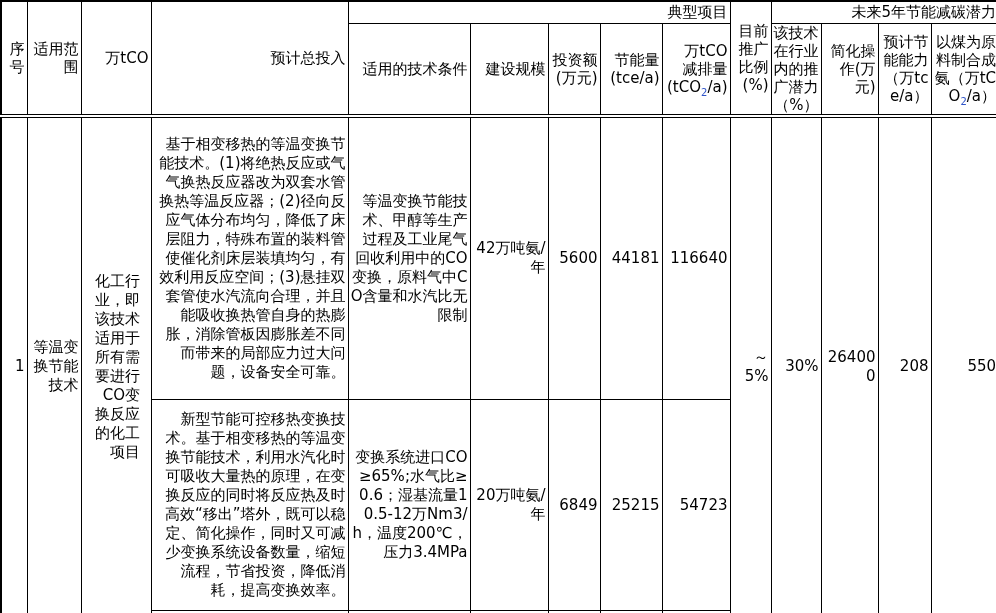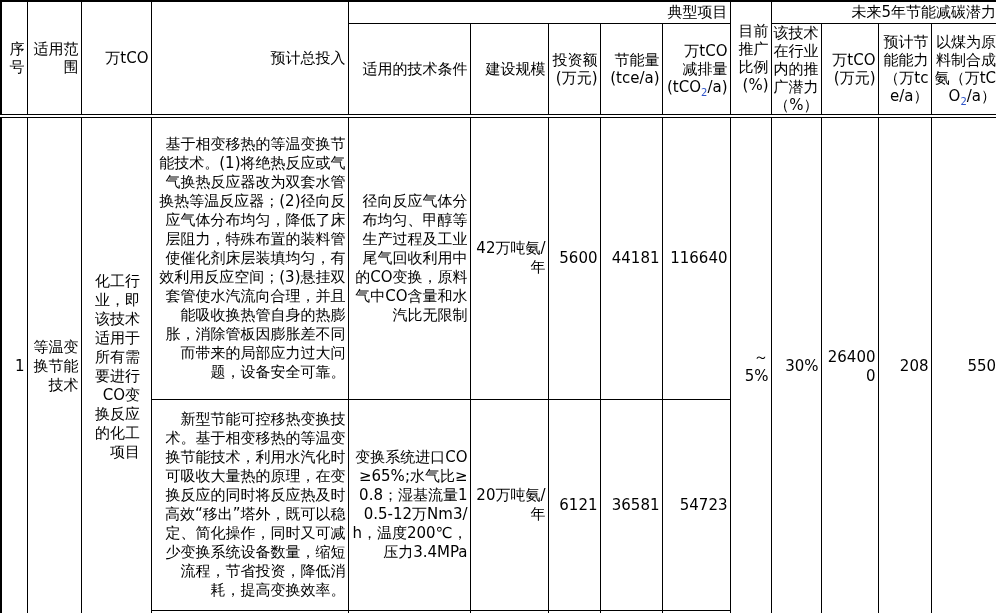--- a/index.html
+++ b/index.html
@@ -73,50 +73,50 @@
         <th class="hdr-bottom">
           <span>节能量</span><br>
           <span>(tce/a)</span>
         </th>
         <th class="hdr-bottom">
           <span>万tCO</span><br>
           <span>减排量</span><br>
           <span>(tCO</span><sub class="sub2" style="color: rgb(47, 84, 200);">2</sub><span>/a)</span>
         </th>
         <th class="hdr-bottom">该技术在行业内的推广潜力（%）</th>
-        <th class="hdr-bottom">万tCO(万元)</th>
+        <th class="hdr-bottom">简化操作(万元)</th>
         <th class="hdr-bottom">预计节能能力（万tce/a）</th>
         <th class="hdr-bottom"><span>以煤为原料制合成氨（万tCO</span><sub class="sub2" style="color: rgb(47, 84, 200);">2</sub><span>/a）</span></th>
       </tr>
     </thead>
     <tbody>
       <tr class="r-a">
         <td rowspan="3" class="no-bottom">1</td>
         <td rowspan="3" class="no-bottom">等温变换节能技术</td>
         <td rowspan="3" class="no-bottom">
           <div class="narrow">化工行业，即该技术适用于所有需要进行CO变换反应的化工项目</div>
         </td>
         <td>基于相变移热的等温变换节能技术。(1)将绝热反应或气气换热反应器改为双套水管换热等温反应器；(2)径向反应气体分布均匀，降低了床层阻力，特殊布置的装料管使催化剂床层装填均匀，有效利用反应空间；(3)悬挂双套管使水汽流向合理，并且能吸收换热管自身的热膨胀，消除管板因膨胀差不同而带来的局部应力过大问题，设备安全可靠。</td>
-        <td>径向反应气体分布均匀、甲醇等生产过程及工业尾气回收利用中的CO变换，原料气中CO含量和水汽比无限制</td>
+        <td>等温变换节能技术、甲醇等生产过程及工业尾气回收利用中的CO变换，原料气中CO含量和水汽比无限制</td>
         <td>42万吨氨/年</td>
         <td>5600</td>
         <td>44181</td>
         <td>116640</td>
         <td rowspan="3" class="no-bottom">～5%</td>
         <td rowspan="3" class="no-bottom">30%</td>
         <td rowspan="3" class="no-bottom">264000</td>
         <td rowspan="3" class="no-bottom">208</td>
         <td rowspan="3" class="no-bottom">550</td>
       </tr>
       <tr class="r-b">
         <td>新型节能可控移热变换技术。基于相变移热的等温变换节能技术，利用水汽化时可吸收大量热的原理，在变换反应的同时将反应热及时高效“移出”塔外，既可以稳定、简化操作，同时又可减少变换系统设备数量，缩短流程，节省投资，降低消耗，提高变换效率。</td>
-        <td>变换系统进口CO≥65%;水气比≥0.8；湿基流量10.5-12万Nm3/h，温度200℃，压力3.4MPa</td>
+        <td>变换系统进口CO≥65%;水气比≥0.6；湿基流量10.5-12万Nm3/h，温度200℃，压力3.4MPa</td>
         <td>20万吨氨/年</td>
-        <td>6121</td>
-        <td>36581</td>
+        <td>6849</td>
+        <td>25215</td>
         <td>54723</td>
       </tr>
       <tr class="r-stub">
         <td></td>
         <td></td>
         <td></td>
         <td></td>
         <td></td>
         <td></td>
       </tr>

